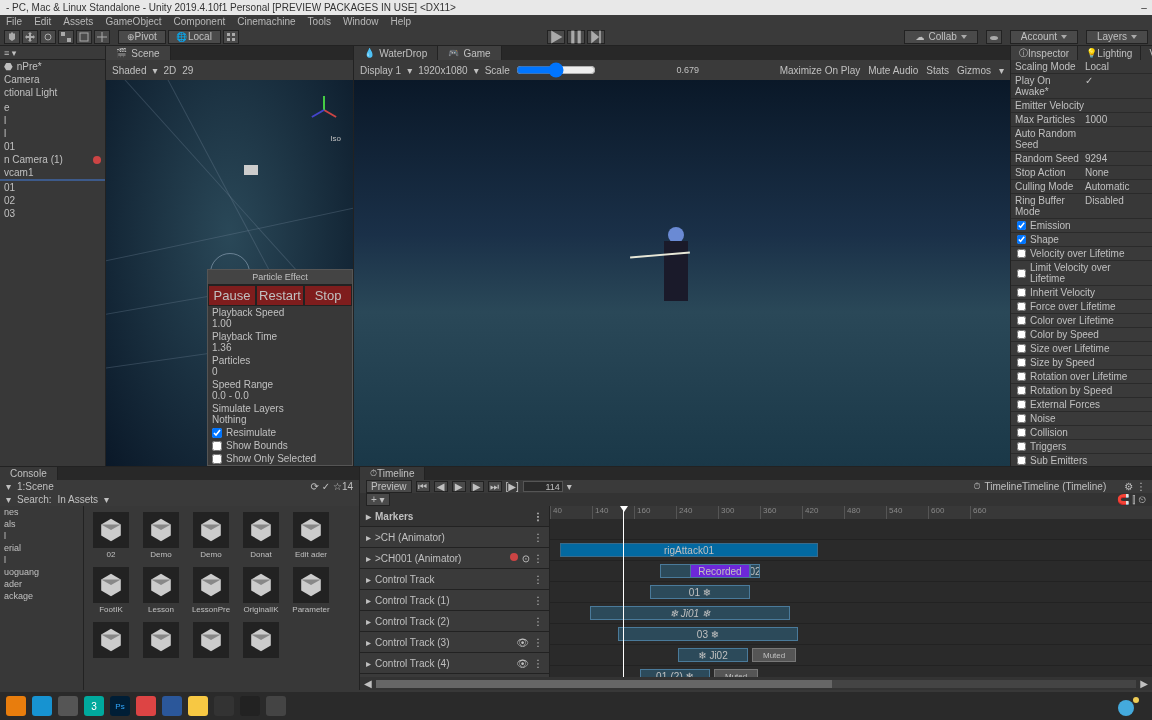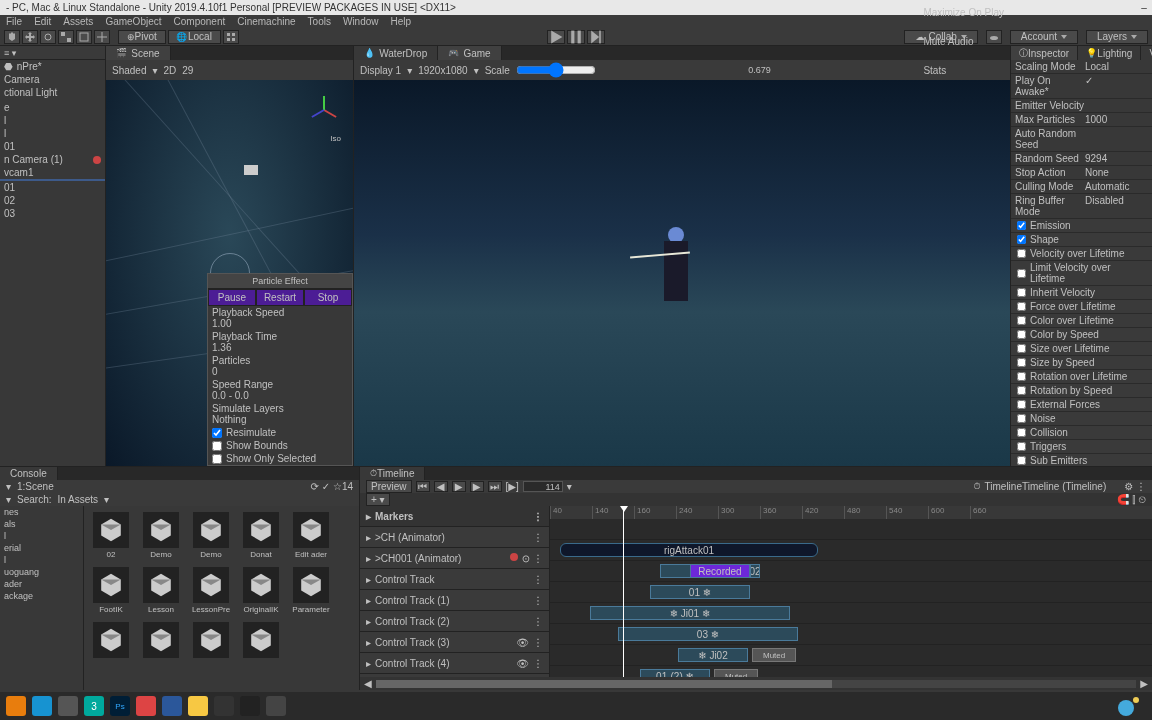--- a/index.html
+++ b/index.html
@@ -43,21 +43,21 @@
 .view-toolbar { height: 20px; background: #3a3a3a; display: flex; align-items: center; padding: 0 6px; gap: 6px; font-size: 9px; }
 .scene-view { flex: 1; background: #1a2838; position: relative; overflow: hidden; }
 .views-split { display: flex; flex: 1; }
 .scene-panel { width: 248px; border-right: 1px solid #222; display: flex; flex-direction: column; }
 .game-panel { flex: 1; display: flex; flex-direction: column; }
 
 
 .particle-panel { position: absolute; bottom: 0; right: 0; width: 146px; background: #383838; border: 1px solid #555; }
 .particle-header { background: #444; padding: 2px 6px; text-align: center; font-size: 9px; border-bottom: 1px solid #222; }
 .particle-buttons { display: flex; background: #3a3a3a; }
-.particle-buttons button { flex: 1; padding: 2px; background: #4c1d95; border: 1px solid #222; font-size: 10px; cursor: pointer; color: #c0c0c0; }
+.particle-buttons button { flex: 1; padding: 2px; background: #7f1d1d; border: 1px solid #222; font-size: 13px; cursor: pointer; color: #c0c0c0; }
 .particle-row { display: flex; padding: 1px 4px; font-size: 9px; flex-direction: column; }
 .particle-row .label { flex: 1; }
 .particle-row .value { width: 50px; }
 .particle-check { display: flex; align-items: center; padding: 1px 4px; gap: 4px; font-size: 9px; }
 .particle-check input { width: 10px; height: 10px; }
 
 
 .inspector { width: 142px; background: #383838; border-left: 1px solid #222; overflow-y: hidden; }
 .inspector-tabs { height: 14px; background: #282828; display: flex; }
 .inspector-tab { padding: 0 8px; display: flex; align-items: center; font-size: 9px; background: #383838; border-right: 1px solid #222; cursor: pointer; }
@@ -97,21 +97,21 @@
 .timeline-tracks { width: 190px; background: #333; border-right: 1px solid #222; }
 .timeline-ruler-area { flex: 1; background: #2a2a2a; position: relative; overflow: hidden; }
 .timeline-ruler { height: 13px; background: #383838; display: flex; align-items: center; position: relative; }
 .ruler-tick { position: absolute; font-size: 8px; color: #888; border-left: 1px solid #555; height: 100%; padding-left: 2px; }
 .track-row { height: 21px; border-bottom: 1px solid #222; display: flex; align-items: center; padding: 0 6px; font-size: 9px; gap: 4px; background: #3a3a3a; }
 .track-row.markers { background: #333; font-weight: bold; }
 .track-row .track-icons { margin-left: auto; display: flex; gap: 4px; }
 .timeline-clips { position: relative; }
 .clip-row { height: 21px; border-bottom: 1px solid #222; position: relative; }
 .clip { position: absolute; height: 14px; top: 3px; background: #2c4a5a; border: 1px solid #4a7a9a; display: flex; align-items: center; justify-content: center; font-size: 8px; overflow: hidden; }
-.clip.anim { background: #0f172a; border-color: #3a6a8a; border-radius: 6px; }
+.clip.anim { background: #0369a1; border-color: #3a6a8a; }
 .clip.recorded { background: #6d28d9; align-items: flex-end; }
 .clip .label { padding: 0 4px; }
 .muted-badge { position: absolute; height: 14px; top: 3px; background: #555; border: 1px solid #777; padding: 0 10px; font-size: 8px; display: flex; align-items: center; }
 .playhead { position: absolute; top: 0; bottom: 0; width: 1px; background: #fff; }
 .playhead::before { content:''; position: absolute; top: 0; left: -3px; width: 0; height: 0; border-left: 4px solid transparent; border-right: 4px solid transparent; border-top: 6px solid #fff; }
 .timeline-scroll { height: 13px; background: #333; display: flex; align-items: center; }
 
 
 .game-render { width: 100%; height: 100%; background: linear-gradient(180deg, #0a1828 0%, #1a3048 40%, #2a4858 60%, #1a3848 100%); position: relative; }
 .character { position: absolute; left: 46%; top: 38%; width: 40px; height: 80px; }
@@ -131,21 +131,21 @@
 
 
 .taskbar { position: absolute; bottom: 0; left: 0; right: 0; height: 28px; background: #2a2a2a; display: flex; align-items: center; padding: 0 6px; gap: 6px; }
 .task-icon { width: 20px; height: 20px; background: #444; border-radius: 3px; display: flex; align-items: center; justify-content: center; cursor: pointer; }
 .taskbar-right { margin-left: auto; display: flex; gap: 6px; align-items: center; }
 
 
 .window-btns { position: absolute; top: 0; right: 0; display: flex; }
 .window-btn { width: 16px; height: 15px; display: flex; align-items: center; justify-content: center; cursor: pointer; color: #333; }
 
-.game-toolbar-right { margin-left: auto; display: flex; gap: 18px; font-size: 9px; flex-direction: column; }
+.game-toolbar-right { margin-left: auto; display: flex; gap: 8px; font-size: 9px; }
 
 .slider-val { font-size: 9px; margin-left: auto; }
 input[type=range].slider { width: 80px; }
 
 .tri { width: 0; height: 0; border-left: 3px solid transparent; border-right: 3px solid transparent; border-top: 4px solid #aaa; display: inline-block; }
 </style>
 </head>
 <body>
 
 <div class="titlebar">
@@ -779,21 +779,21 @@
               <div class="clip " style="left: 200px; width: 10px;">
                 <span class="label">02</span>
               </div>
             </div>
             <div class="clip-row">
               <div class="clip " style="left: 100px; width: 100px;">
                 <span class="label">01 ❄</span>
               </div>
             </div>
             <div class="clip-row">
-              <div class="clip " style="left: 40px; width: 200px;">
+              <div class="clip " style="left: 40px; width: 200px; font-style: italic;">
                 <span class="label">❄ Ji01 ❄</span>
               </div>
             </div>
             <div class="clip-row">
               <div class="clip " style="left: 68px; width: 180px;">
                 <span class="label">03 ❄</span>
               </div>
             </div>
             <div class="clip-row">
               <div class="clip " style="left: 128px; width: 70px;">

